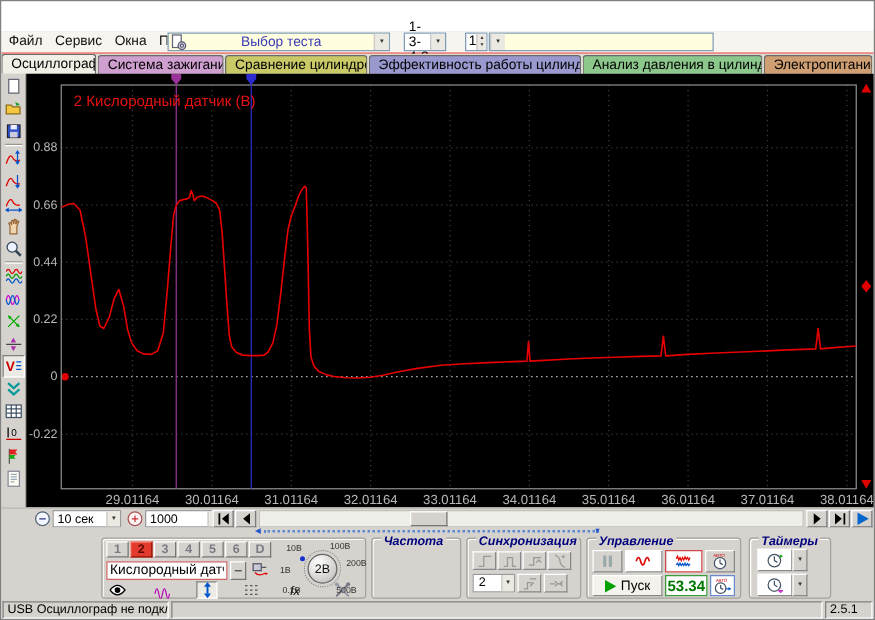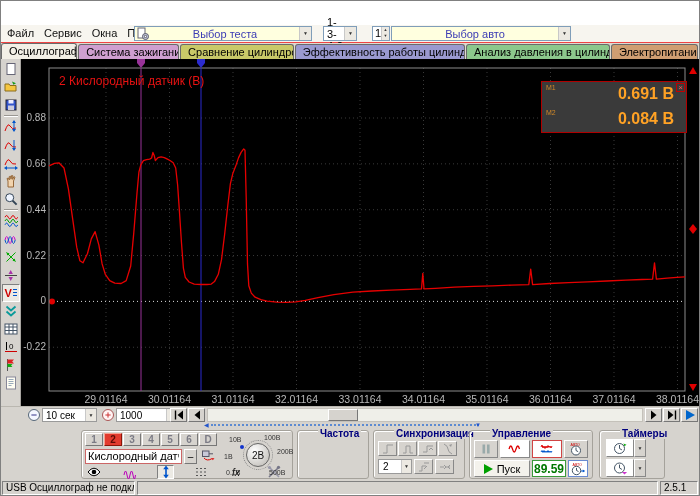--- a/index.html
+++ b/index.html
@@ -53,21 +53,21 @@
   .sthumb{position:absolute;left:120px;top:0;width:30px;height:12px;background:#d6d3ce;border:1px solid;border-color:#fff #777 #777 #fff;}
   
   .indicator{position:absolute;left:0;top:421px;width:100%;height:6px;background:#d6d3ce;}
   .ind-line{position:absolute;left:210px;top:2px;width:268px;border-top:2px dotted #5b8ad2;}
   .ind-left,.ind-right{position:absolute;top:-1px;font-size:6px;color:#2255cc;line-height:8px;}
   .ind-left{left:203px;}
   .ind-right{left:474px;}
   
   .control-panel{position:absolute;left:0;top:427px;width:100%;height:53px;background:#d6d3ce;}
   .group{position:absolute;top:2px;height:49px;border:1px solid #a5a29b;border-radius:3px;box-shadow:1px 1px 0 #fff inset;}
-  .gtitle{position:absolute;top:-2px;left:20px;padding:0 2px;background:#d6d3ce;color:#00007d;font-weight:bold;font-size:10px;line-height:10px;}
+  .gtitle{position:absolute;top:-2px;left:7px;padding:0 2px;background:#d6d3ce;color:#00007d;font-weight:bold;font-size:10px;line-height:10px;font-style:italic;}
   .ch-group{left:80px;width:212px;}
   .ch-buttons{position:absolute;left:3px;top:2px;display:flex;gap:1px;}
   .chbtn{width:18px;height:13px;border:1px solid;border-color:#fff #777 #777 #fff;background:#d6d3ce;color:#7b7b85;font-size:10px;font-weight:bold;display:flex;align-items:center;justify-content:center;padding:0;}
   .chbtn.active{background:#e23b2e;color:#5d0b05;border-color:#f7a090 #8d1408 #8d1408 #f7a090;}
   .ch-mid{position:absolute;left:3px;top:17px;display:flex;align-items:center;gap:2px;}
   .sig-input{width:97px;height:15px;border:1px solid #cc6666;font-size:11px;padding:0 2px;font-family:"Liberation Sans",sans-serif;}
   .dash-btn{width:13px;height:15px;border:1px solid;border-color:#fff #777 #777 #fff;background:#d6d3ce;font-size:10px;line-height:11px;padding:0;}
   .probe-btn{width:18px;height:16px;border:none;background:transparent;padding:0;}
   .ch-icons{position:absolute;left:3px;top:34px;display:flex;gap:19px;}
   .cibtn{width:17px;height:14px;border:1px solid transparent;background:transparent;padding:0;display:flex;align-items:center;justify-content:center;}
@@ -137,21 +137,20 @@
       <span class="arrow">▼</span>
     </div>
     <div class="spinner">
       <span class="val">1</span>
       <span class="spin-arrows">
           <i>▲</i>
           <i>▼</i>
         </span>
     </div>
     <div class="combo cream auto-combo">
-      <span class="combo-label">Выбор авто</span>
       <span class="arrow">▼</span>
     </div>
   </div>
 
   <div class="tabstrip">
       <div class="tab active" style="background: rgb(242, 239, 230);">Осциллограф</div>
       <div class="tab" style="background: rgb(207, 159, 208);">Система зажигания</div>
       <div class="tab" style="background: rgb(201, 201, 104);">Сравнение цилиндров</div>
       <div class="tab" style="background: rgb(154, 153, 207);">Эффективность работы цилиндров</div>
       <div class="tab" style="background: rgb(140, 200, 140);">Анализ давления в цилиндре</div>
@@ -315,31 +314,20 @@
         <line x1="120.00918530351424" y1="9" x2="120.00918530351424" y2="332" stroke="#993399"></line>
         <path d="M116.00918530351424 0h8v4l-4 5-4-5z" fill="#993399"></path>
         <line x1="180.01517571884972" y1="9" x2="180.01517571884972" y2="332" stroke="#2b2bd0"></line>
         <path d="M176.01517571884972 0h8v4l-4 5-4-5z" fill="#2b2bd0"></path>
         <polyline points="28.0,106.9 33.5,104.4 37.9,103.8 43.0,109.0 47.4,129.9 51.9,161.7 55.7,188.2 58.9,201.8 62.0,203.8 66.5,194.5 70.3,179.9 74.1,172.6 77.9,186.1 81.1,204.9 84.3,215.3 88.7,221.6 93.8,224.1 100.1,224.5 105.2,221.6 109.7,207.0 112.8,173.6 116.0,134.0 117.9,113.2 119.8,105.9 122.4,101.7 125.5,100.7 128.7,100.1 130.6,99.0 131.9,93.4 133.2,96.5 134.4,101.5 137.0,98.6 140.1,97.8 143.3,98.6 145.9,99.9 149.0,101.5 152.2,103.8 154.7,109.0 156.6,125.7 158.6,154.9 160.5,184.0 162.4,209.1 164.3,218.4 168.1,223.0 173.2,225.1 180.1,225.5 185.9,225.5 190.3,225.1 193.5,222.6 197.3,215.3 200.5,200.7 203.6,175.7 206.8,146.5 209.4,124.7 211.9,114.2 215.1,105.9 217.6,98.6 220.1,93.4 222.7,89.9 224.0,91.3 225.2,138.2 226.5,204.9 227.8,226.8 230.3,234.1 234.1,238.2 239.8,240.7 246.2,242.2 255.7,243.2 265.2,243.4 274.8,242.8 284.3,241.4 297.0,238.6 312.9,235.7 331.9,233.2 351.0,232.0 370.0,231.1 389.1,230.3 400.5,229.9 401.8,214.3 403.0,229.9 414.5,229.3 433.5,228.2 452.6,227.4 471.6,226.8 490.6,226.1 507.8,225.7 509.7,210.1 511.6,225.7 528.7,224.5 547.8,223.6 566.8,222.8 585.9,222.0 604.9,221.1 620.8,220.5 631.6,220.1 633.5,203.8 635.4,220.1 646.2,219.1 655.7,218.4 664.0,217.8" fill="none" stroke="#e60000" stroke-width="1.3" stroke-linejoin="round"></polyline>
         <path d="M672 8l4 7h-8z" fill="#e00000"></path>
         <path d="M672 165l4 5-4 5-4-5z" fill="#e00000"></path>
         <path d="M668 325h8l-4 7z" fill="#e00000"></path>
       </svg>
     <div class="signal-label">2 Кислородный датчик (В)</div>
-    <div class="measure-box">
-      <div class="m-row">
-        <span class="m-tag">М1</span>
-        <span class="m-val">0.691 В</span>
-      </div>
-      <div class="m-row">
-        <span class="m-tag">М2</span>
-        <span class="m-val">0.084 В</span>
-      </div>
-      <span class="m-close">×</span>
-    </div>
   </div>
 
   <div class="scroll-row">
     <button class="flat-ic" style="left:26px">
         <svg width="14" height="14" viewBox="0 0 14 14">
           <circle cx="7" cy="7" r="5.5" fill="#f4f7ff" stroke="#567"></circle>
           <path d="M4.4 7h5.2" stroke="#338"></path>
         </svg>
       </button>
     <div class="scombo" style="left:41px;width:55px">
@@ -542,21 +530,21 @@
               <path d="M7 8.5V5.5M7 8.5l2.2 1.2" stroke="#456"></path>
               <text x="1.5" y="3.8" font-size="3.6" fill="#c00">АВТО</text>
             </svg>
           </button>
       </div>
       <div class="ctrl-row2">
         <button class="start-btn">
           <span class="play-tri"></span>
           <span>Пуск</span>
         </button>
-        <div class="rate-box">89.59</div>
+        <div class="rate-box">53.34</div>
         <button class="cbtn blueborder" style="width:20px;height:17px">
             <svg width="14" height="14" viewBox="0 0 14 14">
               <circle cx="5.5" cy="8.5" r="4.2" fill="#fff" stroke="#456"></circle>
               <path d="M5.5 8.5v-2.6M5.5 8.5l2 1" stroke="#456"></path>
               <text x="1.5" y="3.8" font-size="3.6" fill="#c00">АВТО</text>
               <path d="M10 9h3.5" stroke="#05c"></path>
               <path d="M13.8 9l-2-1.4v2.8z" fill="#05c"></path>
             </svg>
           </button>
       </div>

